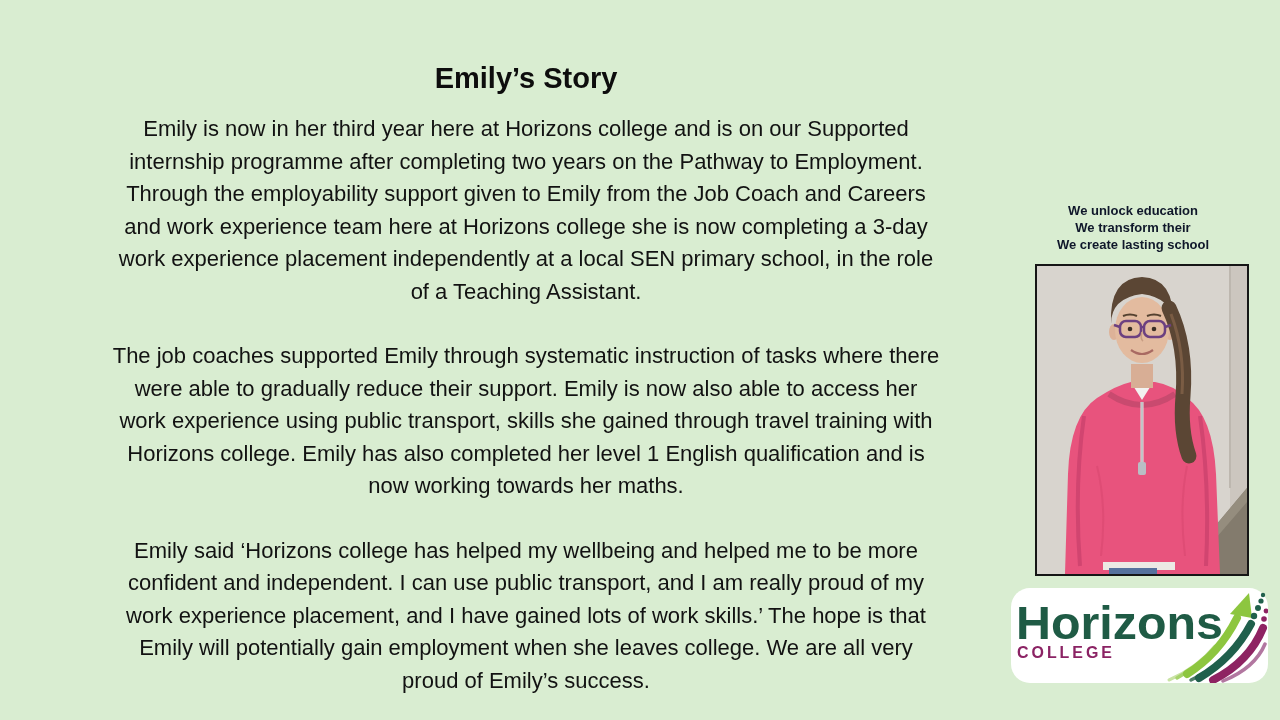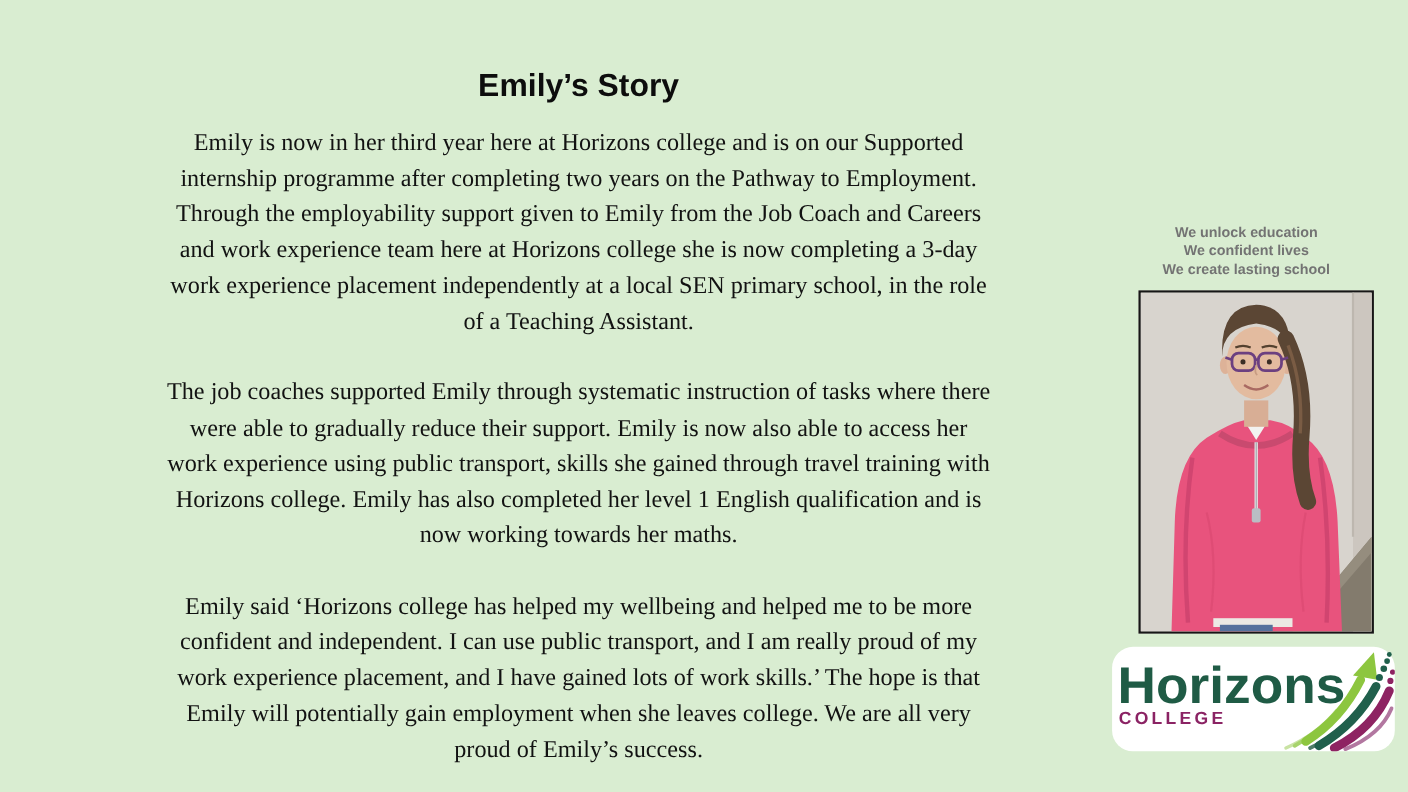--- a/index.html
+++ b/index.html
@@ -12,31 +12,31 @@
   .text-col {
     position:absolute; left:30px; top:60px; width:992px;
     text-align:center;
   }
   .title {
     font-size:29px; font-weight:700; line-height:36px;
     margin:0 0 14px 0; color:#0d0d0d;
   }
   .para {
     font-size:22px; line-height:32.5px; font-weight:400;
-    white-space:pre-line; margin:17px 0 32px 0; color:#121212;font-family:Liberation Serif, serif;
+    white-space:pre-line; margin:17px 0 32px 0; color:#121212;
   }
   .badge-wrap { position:absolute; left:1036px; top:8px; width:190px; height:196px; }
   .badge-wrap svg { display:block; }
   .badge-top    { font-size:17px; font-weight:600; fill:#ffffff; }
   .badge-mid    { font-size:33px; font-weight:700; fill:#ffffff; }
   .badge-bottom { font-size:19px; font-weight:700; fill:#ffffff; }
   .tagline {
     position:absolute; left:1033px; top:202px; width:200px;
     text-align:center; font-size:13px; font-weight:700; line-height:17px;
-    color:#737373;
+    color:#0f172a;
   }
   .photo-frame {
     position:absolute; left:1035px; top:264px; width:210px; height:308px;
     border:2px solid #161616; background:#d8d4ce;
   }
   .photo-frame svg { display:block; }
   .logo-box {
     position:absolute; left:1011px; top:588px; width:257px; height:95px;
     background:#ffffff;
     border-radius:19px;
@@ -66,21 +66,21 @@
     <p class="para">Emily said ‘Horizons college has helped my wellbeing and helped me to be more
 confident and independent. I can use public transport, and I am really proud of my
 work experience placement, and I have gained lots of work skills.’ The hope is that
 Emily will potentially gain employment when she leaves college. We are all very
 proud of Emily’s success.</p>
   </div>
 
 
   <div class="tagline">
     <div>We unlock education</div>
-    <div>We confident lives</div>
+    <div>We transform their</div>
     <div>We create lasting school</div>
   </div>
 
   <div class="photo-frame">
     <svg width="210" height="308" viewBox="0 0 210 308">
 
       <rect x="0" y="0" width="210" height="308" fill="#d8d4ce"></rect>
       <rect x="193" y="0" width="17" height="308" fill="#ccc6bf"></rect>
       <line x1="193" y1="0" x2="193" y2="222" stroke="#bdb7af" stroke-width="2"></line>
 

